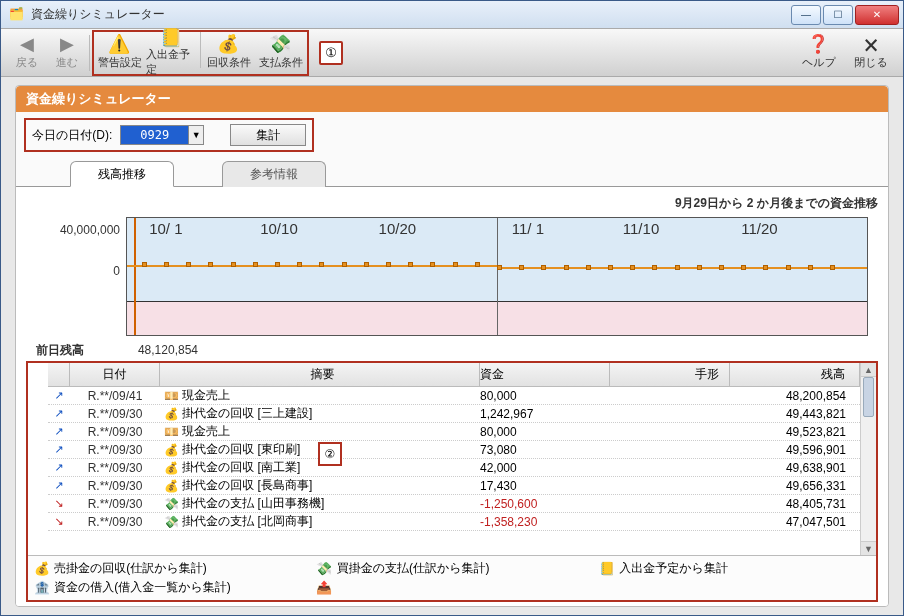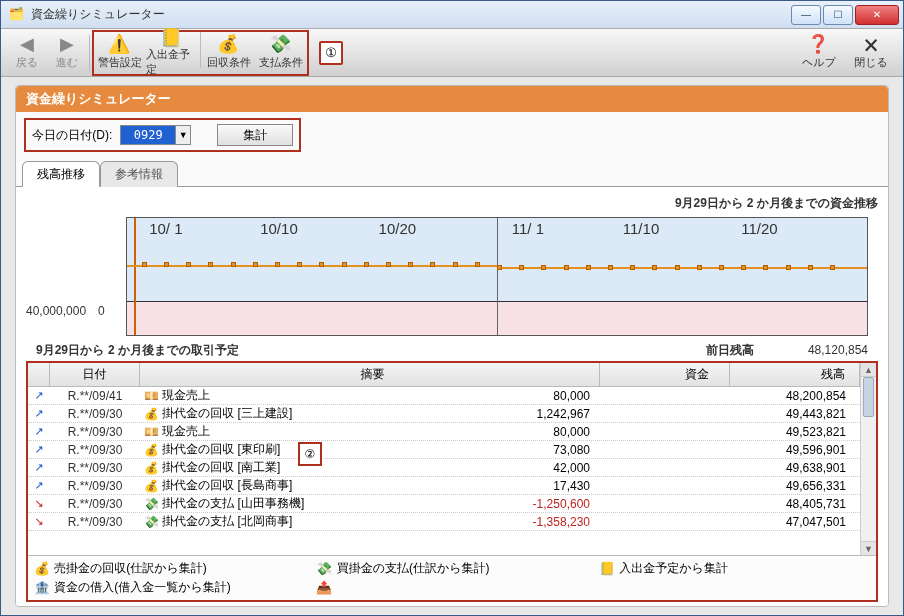--- a/index.html
+++ b/index.html
@@ -108,21 +108,21 @@
   }
   .date-row {
     display: flex;
     align-items: center;
     gap: 8px;
     padding: 6px 8px;
   }
   .date-input {
     border: 1px solid #888;
     background: #fff;
-    width: 56px;
+    width: 69px;
     height: 20px;
     color: #0040c0;
     text-align: center;
     font-family: monospace;
     padding-top: 2px;
   }
   .date-input.sel { background: #2060d0; color: #fff; }
   .date-dd {
     width: 16px; height: 20px; border: 1px solid #888; background: #eee;
     display: flex; align-items: center; justify-content: center; font-size: 9px;
@@ -137,28 +137,29 @@
   }
 
   .tabs {
     display: flex;
     padding: 0 6px;
     gap: 0;
     margin-top: 2px;
     border-bottom: 1px solid #999;
   }
   .tab {
-    padding: 4px 14px 3px;
+    padding: 4px 27px 3px;
     border: 1px solid #999;
     border-bottom: none;
     background: #e8e8e8;
     border-radius: 6px 6px 0 0;
     position: relative;
     top: 1px;
     color: #555;
+    margin-left: 48px;
   }
   .tab.active {
     background: #fff;
     border-bottom: 1px solid #fff;
     color: #000;
   }
   .tabcontent {
     background: #fff;
     padding: 6px 10px 4px;
     flex: 1;
@@ -174,21 +175,21 @@
   }
 
   .chart-wrap {
     display: flex;
     height: 120px;
     border-top: 1px solid transparent;
   }
   .y-axis {
     width: 100px;
     display: flex;
-    flex-direction: row;
+    flex-direction: column;
     justify-content: space-between;
     align-items: flex-end;
     padding: 6px 6px 18px 0;
     color: #333;
   }
   .chart {
     flex: 1;
     position: relative;
     border: 1px solid #555;
     background: #fff;
@@ -256,21 +257,21 @@
   }
   .gh {
     border-right: 1px solid #bbb;
     text-align: center;
     padding: 3px 0;
     font-weight: normal;
   }
   .col-icon { width: 22px; }
   .col-date { width: 90px; }
   .col-desc { flex: 1; padding-left: 6px; text-align: center; position: relative; }
-  .col-amt { width: 130px; text-align: right; padding-right: 20px; }
+  .col-amt { width: 130px; text-align: left; padding-right: 20px; }
   .col-bill { width: 120px; text-align: right; padding-right: 10px; }
   .col-bal { width: 130px; text-align: right; padding-right: 14px; }
 
   .grid-body {
     flex: 1;
     overflow: hidden;
   }
   .grow {
     display: flex;
     border-bottom: 1px dotted #ccc;
@@ -457,33 +458,33 @@
           <span class="xtick" style="left:3%;">10/ 1</span>
           <span class="xtick" style="left:18%;">10/10</span>
           <span class="xtick" style="left:34%;">10/20</span>
           <span class="xtick" style="left:52%;">11/ 1</span>
           <span class="xtick" style="left:67%;">11/10</span>
           <span class="xtick" style="left:83%;">11/20</span>
         </div>
       </div>
 
       <div class="trans-head">
-        <span class="th-title">9月29日から 2 か月後までの取引予定</span>
         <span class="th-prev-label">前日残高</span>
         <span class="th-prev-val">48,120,854</span>
       </div>
 
       <div class="grid-wrap">
-        <div style="display:flex; flex:1; overflow:hidden;">
+        <div style="display:flex; flex:1; overflow:hidden;margin-left:20px;">
           <div style="flex:1; display:flex; flex-direction:column;">
             <div class="grid-header">
               <div class="gh col-icon"></div>
               <div class="gh col-date">日付</div>
               <div class="gh col-desc">摘要</div>
               <div class="gh col-amt">資金</div>
+              <div class="gh col-bill">手形</div>
               <div class="gh col-bal">残高</div>
             </div>
             <div class="grid-body" id="grid-body" style="position:relative;">
               <div class="callout-2" style="left:270px; top:55px;">②</div>
             <div class="grow">
                   <div class="c col-icon"><span class="arrow-up">↗</span></div>
                   <div class="c col-date">R.**/09/41</div>
                   <div class="c col-desc">
                     <span class="ricon">💴</span>
                     <span>現金売上</span>

